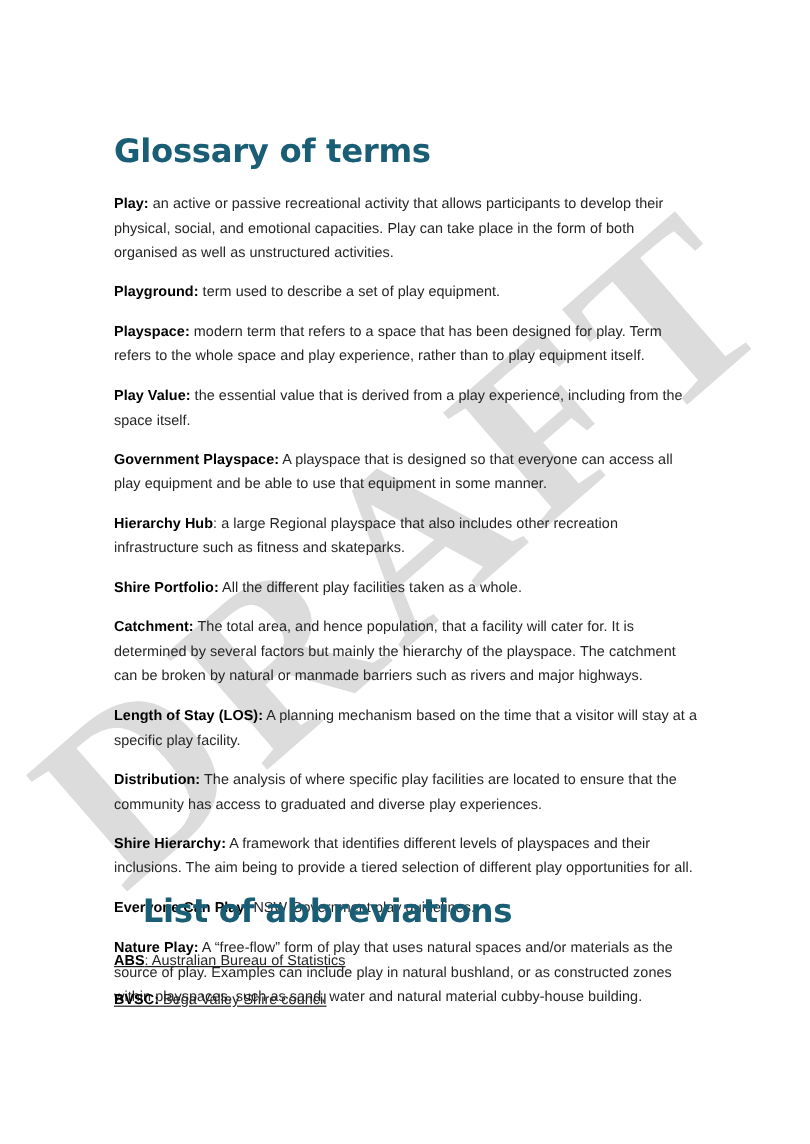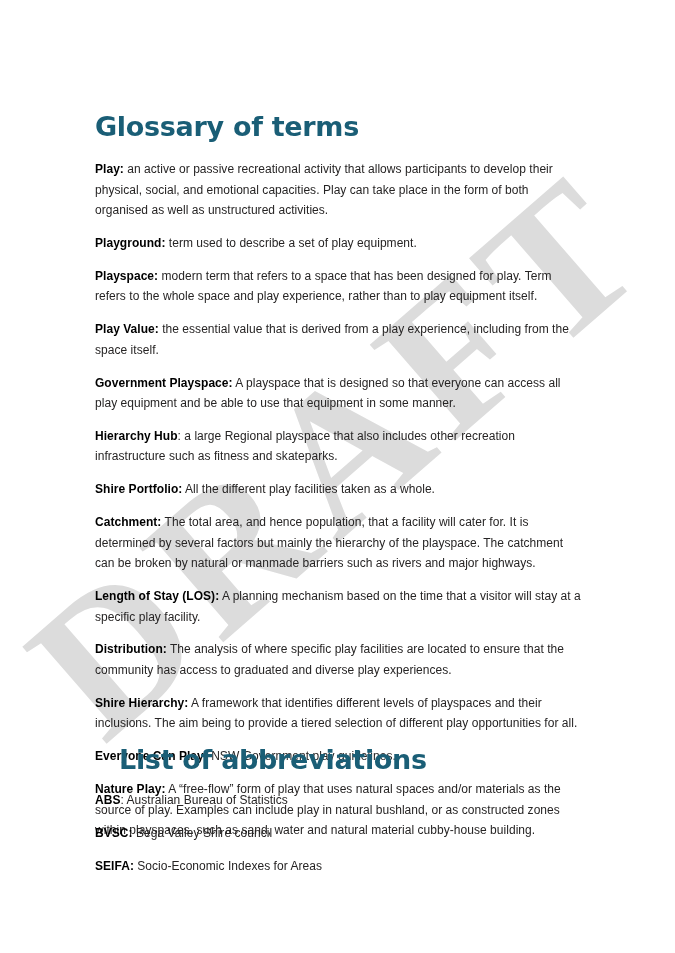--- a/index.html
+++ b/index.html
@@ -101,20 +101,21 @@
     width: 487px;
   }
   #abbreviation-list {
     position: absolute;
     left: 95px;
     top: 790px;
     width: 487px;
   }
   #abbreviation-list .entry {
     margin-bottom: 12.4px;
+    text-decoration: underline;
   }
 </style>
 </head>
 <body style="background: rgb(255, 255, 255);">
 
 <div id="watermark-layer">
   <div id="watermark-text" style="color: rgb(220, 220, 220);">DRAFT</div>
 </div>
 
 <div id="page">
@@ -135,16 +136,15 @@
       <p class="entry"><span class="term">Shire Hierarchy:</span><span class="def"> A framework that identifies different levels of playspaces and their inclusions. The aim being to provide a tiered selection of different play opportunities for all.</span></p>
       <p class="entry"><span class="term">Everyone Can Play:</span><span class="def"> NSW Government play guidelines.</span></p>
       <p class="entry"><span class="term">Nature Play:</span><span class="def"> A “free-flow” form of play that uses natural spaces and/or materials as the source of play. Examples can include play in natural bushland, or as constructed zones within playspaces, such as sand, water and natural material cubby-house building.</span></p>
     </div>
 
   <h1 id="heading-abbreviations" class="doc-heading" style="color: rgb(26, 94, 118);">List of abbreviations</h1>
 
   <div id="abbreviation-list">
       <p class="entry"><span class="term">ABS</span><span class="def">: Australian Bureau of Statistics</span></p>
       <p class="entry"><span class="term">BVSC:</span><span class="def"> Bega Valley Shire council</span></p>
-      <p class="entry"><span class="term">SEIFA:</span><span class="def"> Socio-Economic Indexes for Areas</span></p>
     </div>
 
 </div>
 
 </body></html>

